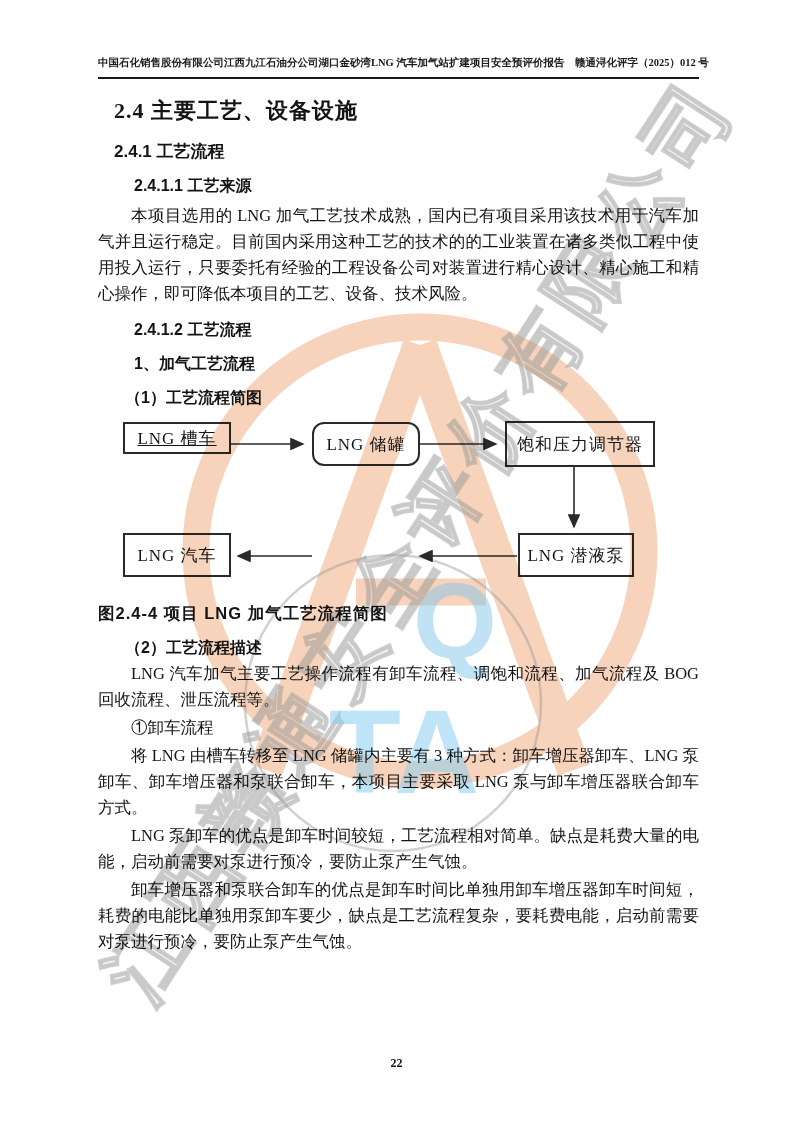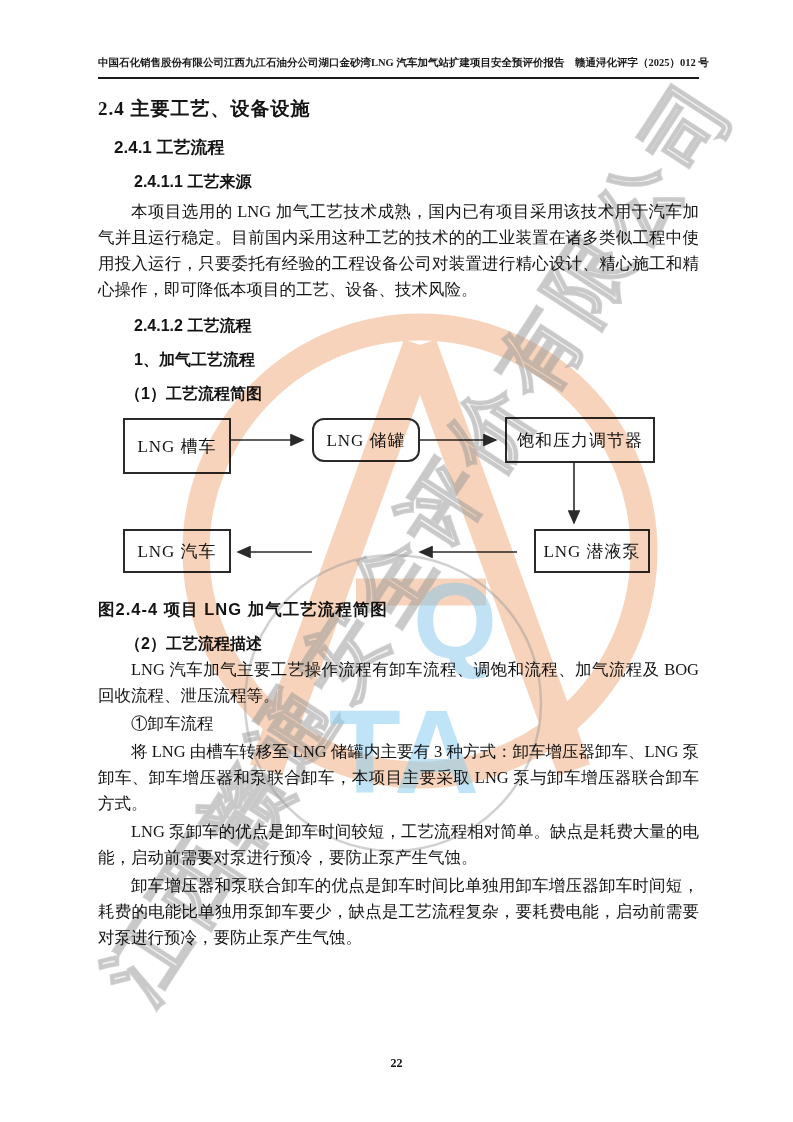--- a/index.html
+++ b/index.html
@@ -4,21 +4,21 @@
 <style>
   html,body{margin:0;padding:0;background:#e8e8e8;}
   .page{
     position:relative;width:793px;height:1122px;background:#ffffff;
     font-family:"Liberation Serif","DejaVu Serif",serif;color:#141414;
     overflow:hidden;margin:0 auto;
   }
   .content{position:absolute;left:98px;top:56px;width:601px;z-index:1;}
   .doc-header{font-size:10.5px;font-weight:bold;white-space:nowrap;letter-spacing:0;color:#1a1a1a;}
   .header-rule{border:none;border-top:2px solid #1a1a1a;margin:7px 0 0 0;}
-  .h-24{font-size:19px;font-weight:bold;margin:17px 0 0 0;letter-spacing:1px;}
+  .h-24{font-size:22px;font-weight:bold;margin:17px 0 0 16px;letter-spacing:1px;}
   .h-241{font-size:17px;font-weight:bold;font-family:"Liberation Sans","DejaVu Sans",sans-serif;margin:14px 0 0 16px;}
   .h-sub{font-size:16px;font-weight:bold;font-family:"Liberation Sans","DejaVu Sans",sans-serif;margin:13px 0 0 0;padding-left:36px;}
   .h-item{font-size:16px;font-weight:bold;font-family:"Liberation Sans","DejaVu Sans",sans-serif;margin:13px 0 0 0;padding-left:27px;}
   .para{font-size:16.5px;line-height:26px;text-align:justify;text-indent:2em;margin:6px 0 0 0;}
   .para.no-space{margin-top:2px;}
   .circled{margin-top:2px;}
   .diagram{position:relative;width:601px;height:168px;margin-top:12px;}
   .dnode{
     position:absolute;border:2px solid #2a2a2a;background:#fff;
     display:flex;align-items:center;justify-content:center;
@@ -73,24 +73,24 @@
           <marker id="ah" markerWidth="10" markerHeight="8" refX="8" refY="4" orient="auto">
             <path d="M0,0 L9,4 L0,8 z" fill="#2a2a2a"></path>
           </marker>
         </defs>
         <line x1="133" y1="23" x2="205" y2="23" stroke="#2a2a2a" stroke-width="1.6" marker-end="url(#ah)"></line>
         <line x1="322" y1="23" x2="398" y2="23" stroke="#2a2a2a" stroke-width="1.6" marker-end="url(#ah)"></line>
         <line x1="476" y1="46" x2="476" y2="106" stroke="#2a2a2a" stroke-width="1.6" marker-end="url(#ah)"></line>
         <line x1="419" y1="135" x2="322" y2="135" stroke="#2a2a2a" stroke-width="1.6" marker-end="url(#ah)"></line>
         <line x1="214" y1="135" x2="140" y2="135" stroke="#2a2a2a" stroke-width="1.6" marker-end="url(#ah)"></line>
       </svg>
-      <div class="dnode" style="left:25px;  top:1px;   width:108px;height:56px;">LNG 槽车</div>
+      <div class="dnode" style="left:25px;  top:1px;   width:108px;height:32px;text-decoration:underline;">LNG 槽车</div>
       <div class="dnode" style="left:214px; top:1px;   width:108px;height:44px;border-radius:12px;">LNG 储罐</div>
       <div class="dnode" style="left:407px; top:0px;   width:150px;height:46px;">饱和压力调节器</div>
-      <div class="dnode" style="left:436px; top:112px; width:116px;height:44px;">LNG 潜液泵</div>
+      <div class="dnode" style="left:420px; top:112px; width:116px;height:44px;">LNG 潜液泵</div>
       <div class="dnode" style="left:25px;  top:112px; width:108px;height:44px;">LNG 汽车</div>
     </div>
 
     <div class="caption">图2.4-4  项目 LNG 加气工艺流程简图</div>
 
     <div class="h-item">（2）工艺流程描述</div>
 
     <p class="para no-space">LNG 汽车加气主要工艺操作流程有卸车流程、调饱和流程、加气流程及 BOG 回收流程、泄压流程等。</p>
     <p class="para circled">①卸车流程</p>
     <p class="para no-space">将 LNG 由槽车转移至 LNG 储罐内主要有 3 种方式：卸车增压器卸车、LNG 泵卸车、卸车增压器和泵联合卸车，本项目主要采取 LNG 泵与卸车增压器联合卸车方式。</p>

